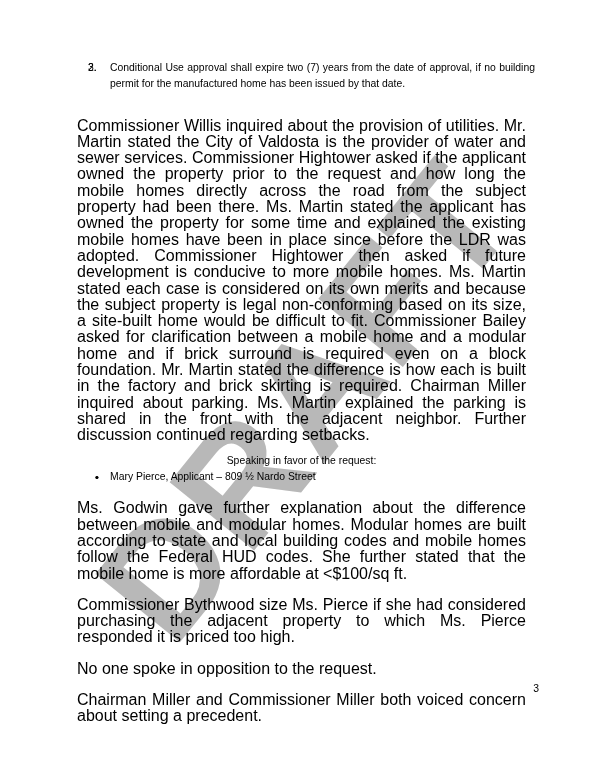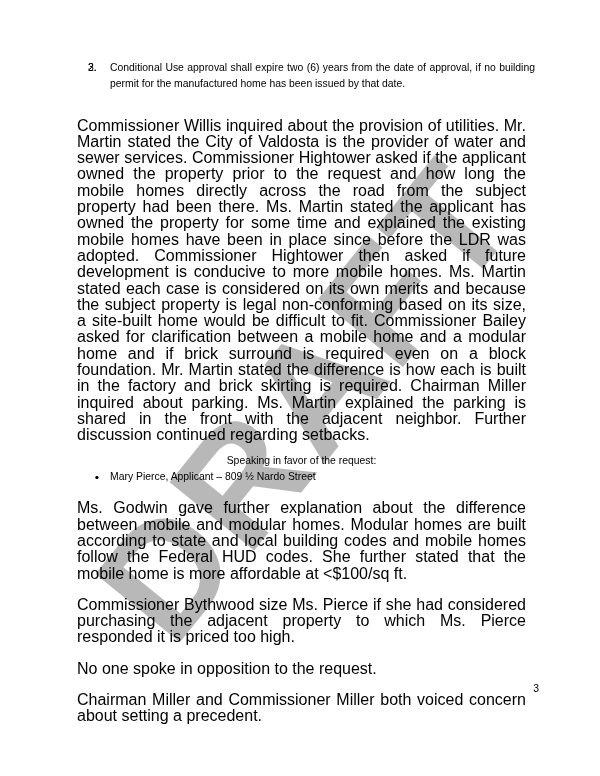--- a/index.html
+++ b/index.html
@@ -143,21 +143,21 @@
 <div id="page">
 
   <div class="content">
 
     <ol class="num-list">
       <li class="num-item">
         <span class="num-marker">2.</span>
       </li>
       <li class="num-item">
         <span class="num-marker">3.</span>
-        <span>Conditional Use approval shall expire two (6) years from the date of approval, if no building permit for the manufactured home has been issued by that date.</span>
+        <span>Conditional Use approval shall expire two (7) years from the date of approval, if no building permit for the manufactured home has been issued by that date.</span>
       </li>
     </ol>
 
     <p class="para gap-para" style="margin-top:25px;">Commissioner Willis inquired about the provision of utilities. Mr. Martin stated the City of Valdosta is the provider of water and sewer services. Commissioner Hightower asked if the applicant owned the property prior to the request and how long the mobile homes directly across the road from the subject property had been there. Ms. Martin stated the applicant has owned the property for some time and explained the existing mobile homes have been in place since before the LDR was adopted. Commissioner Hightower then asked if future development is conducive to more mobile homes. Ms. Martin stated each case is considered on its own merits and because the subject property is legal non-conforming based on its size, a site-built home would be difficult to fit. Commissioner Bailey asked for clarification between a mobile home and a modular home and if brick surround is required even on a block foundation. Mr. Martin stated the difference is how each is built in the factory and brick skirting is required. Chairman Miller inquired about parking. Ms. Martin explained the parking is shared in the front with the adjacent neighbor. Further discussion continued regarding setbacks.</p>
 
 
     <p class="lead-line gap-para">Speaking in favor of the request:</p>
 
     <ul class="bullet-list">
       <li class="bullet-item">

